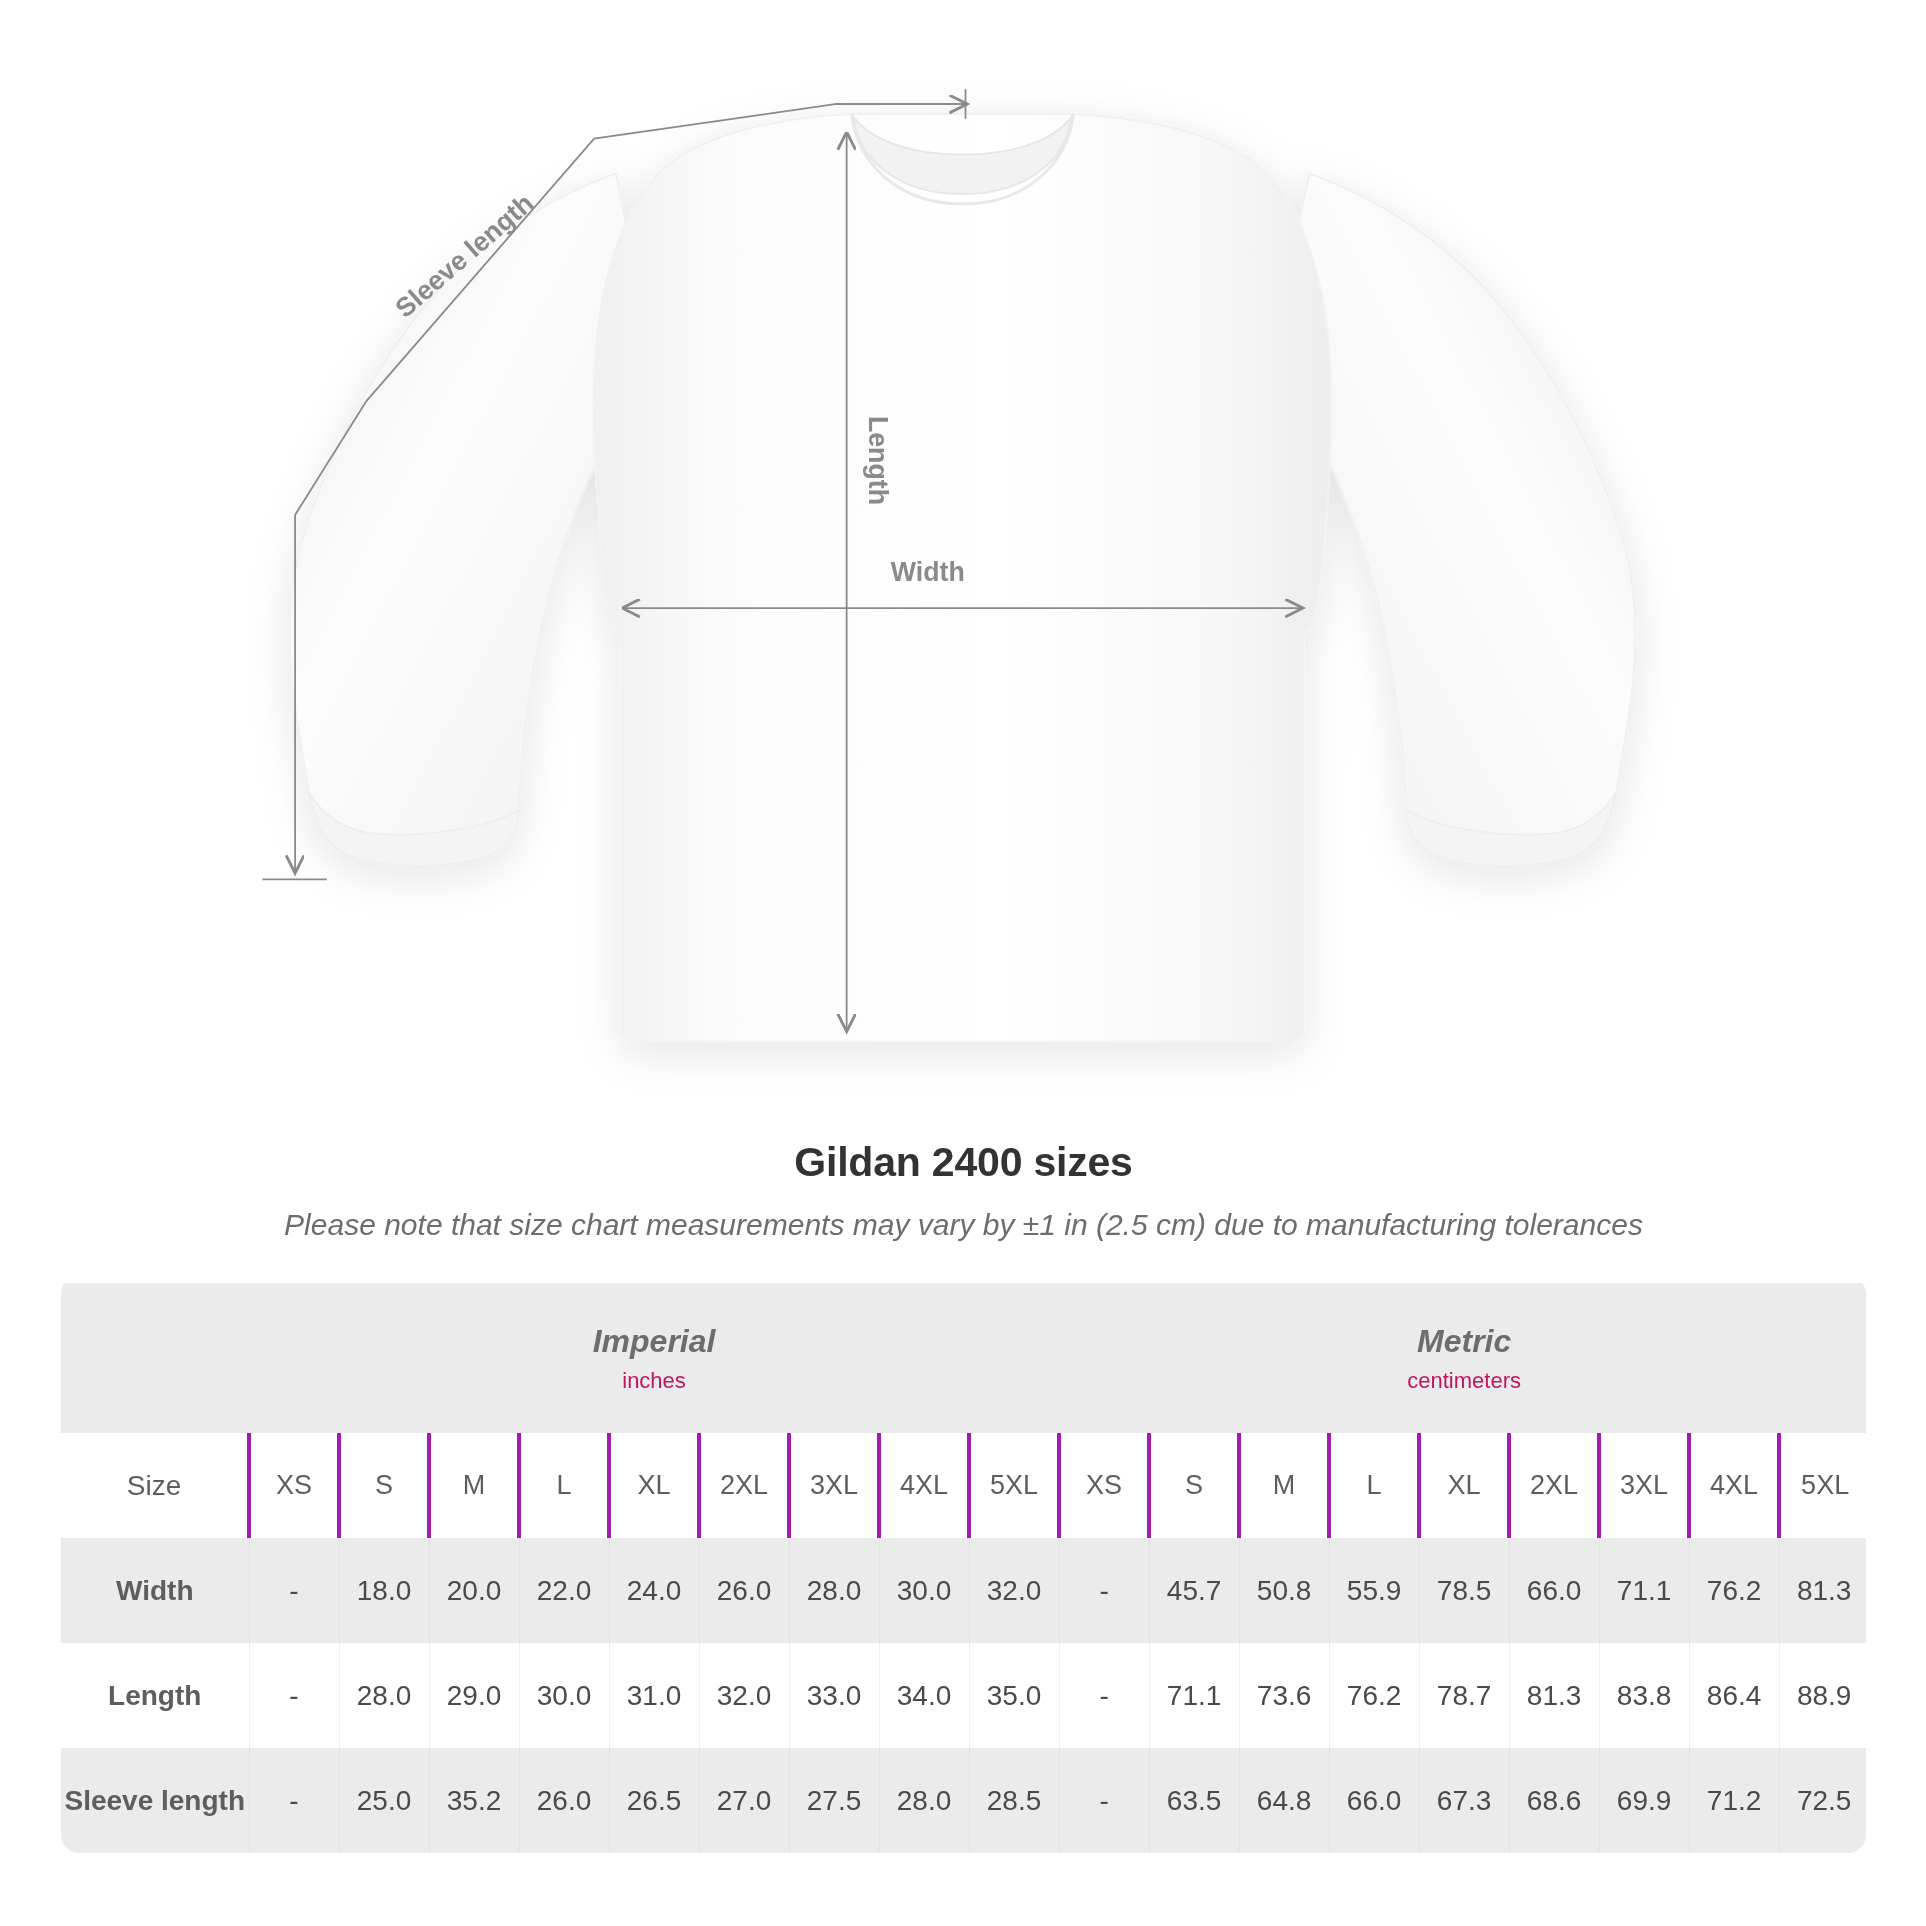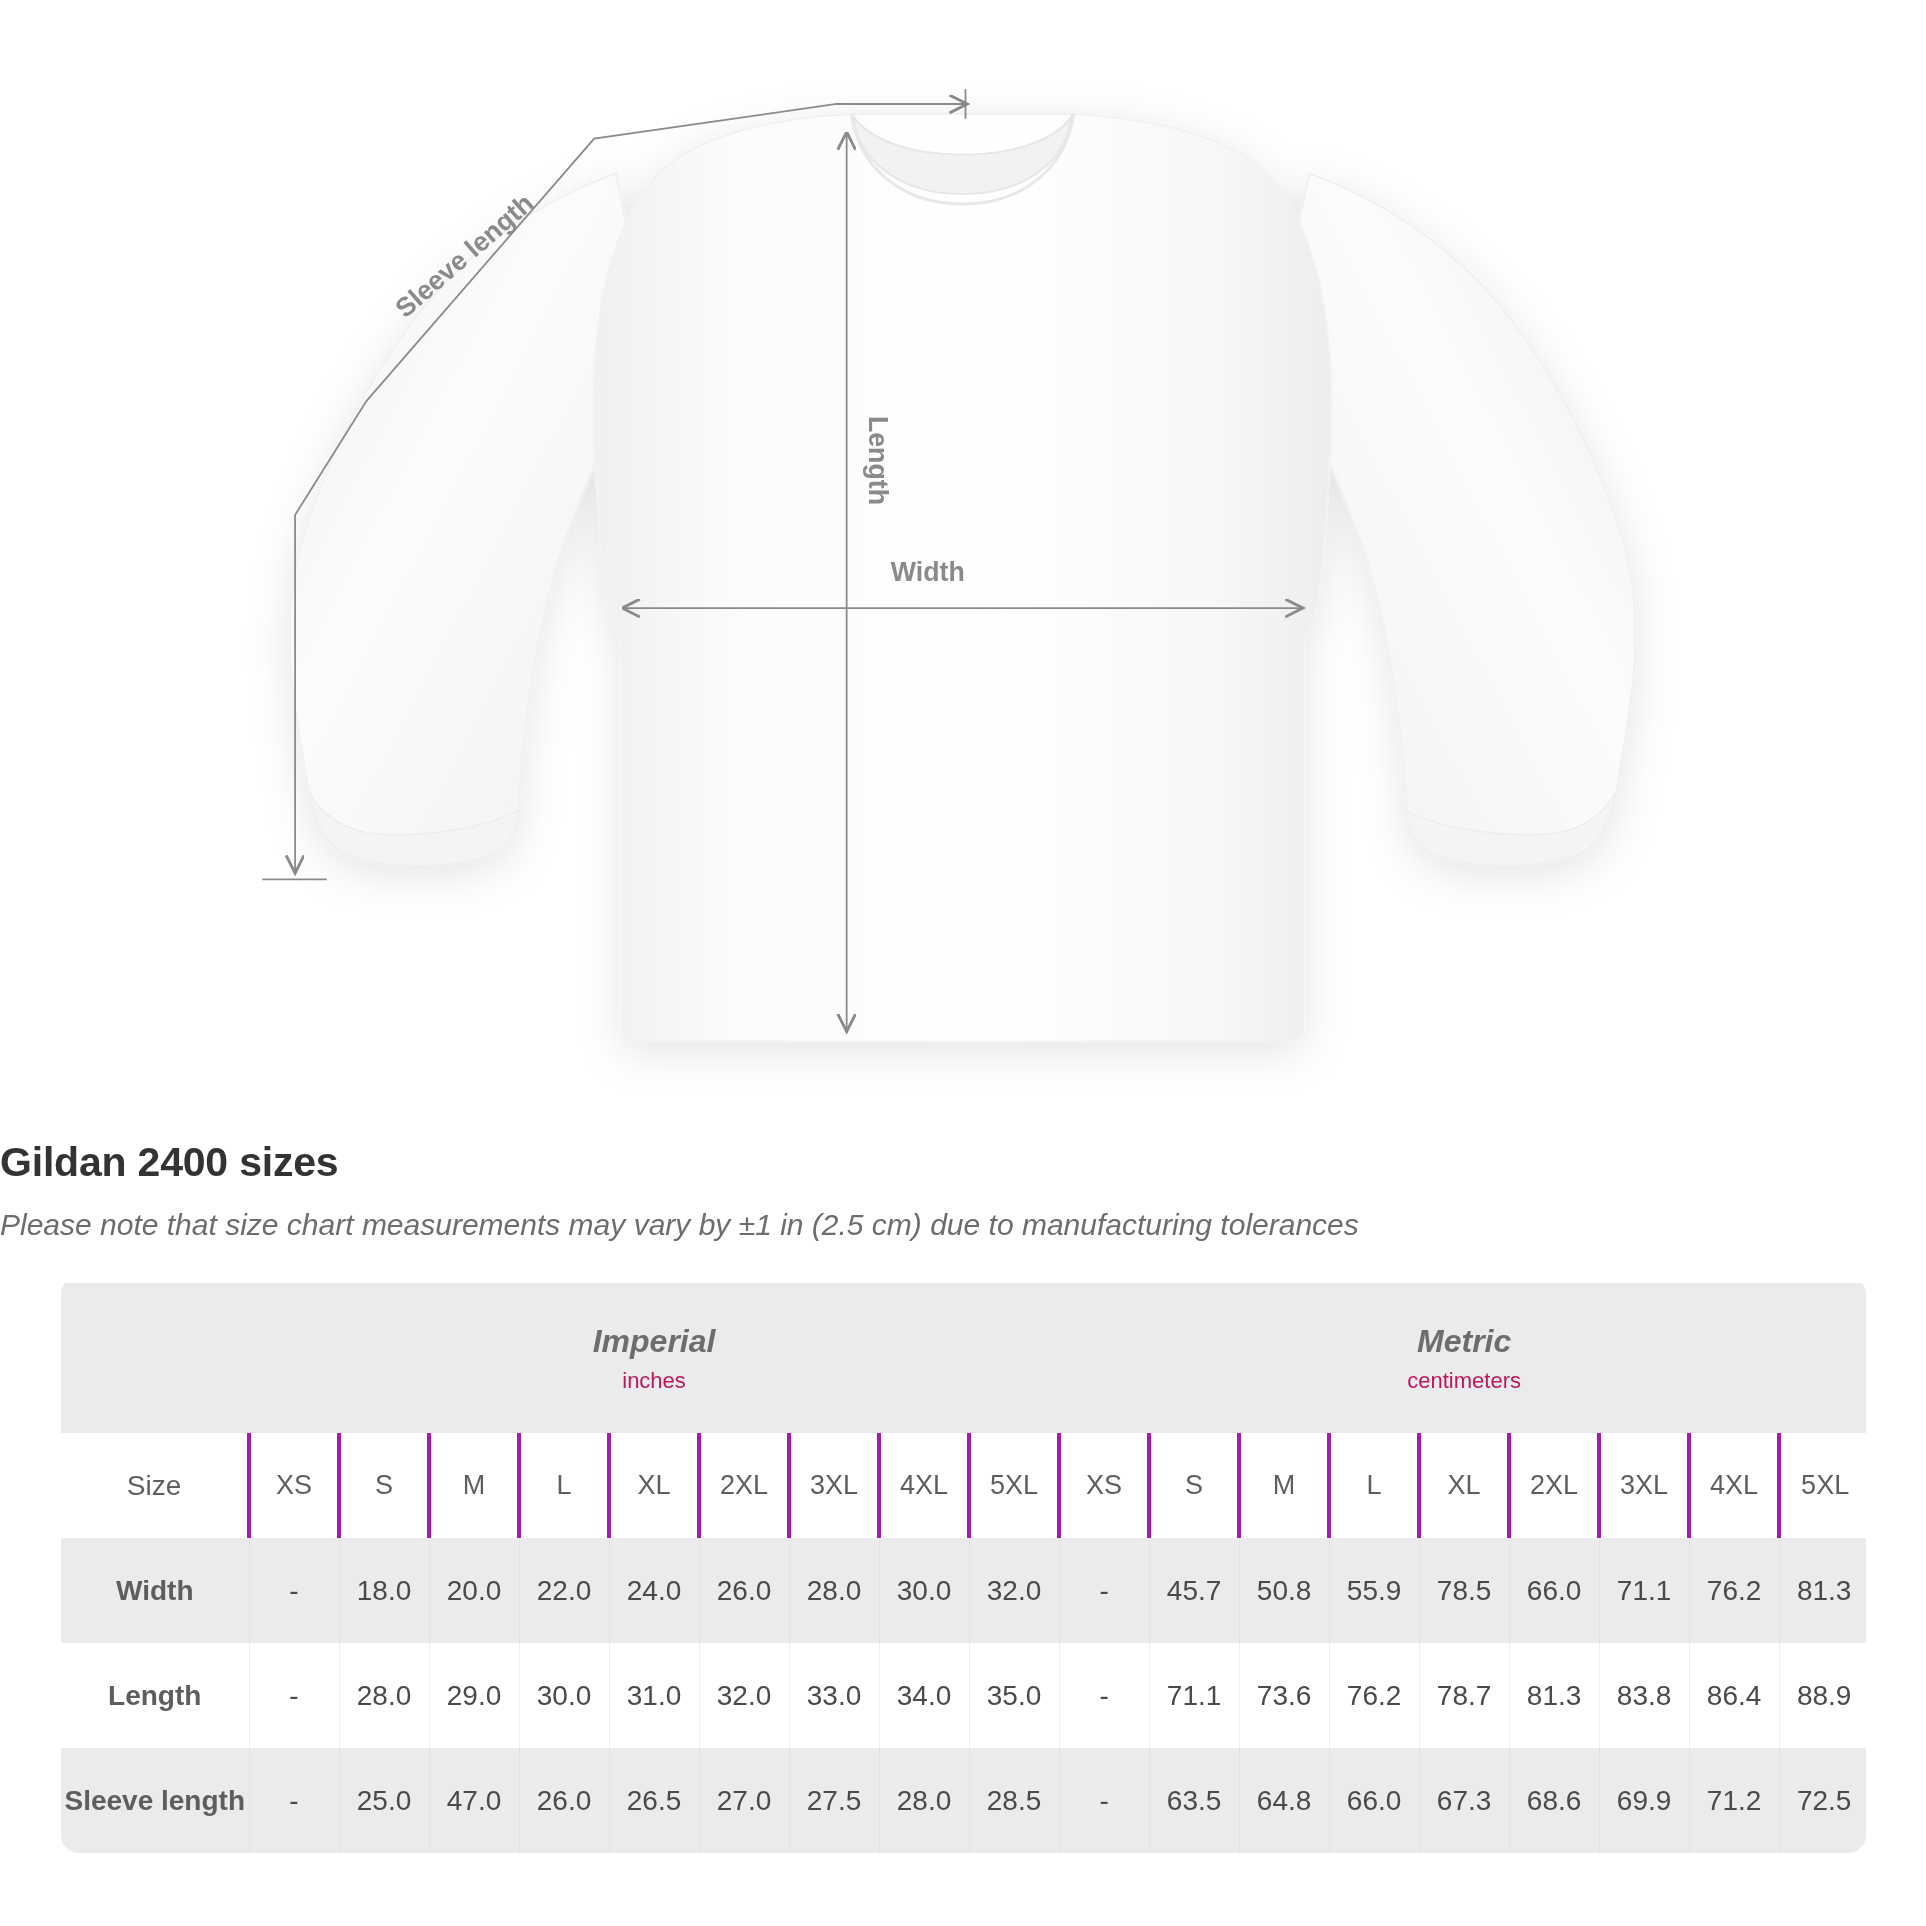--- a/index.html
+++ b/index.html
@@ -27,21 +27,21 @@
     height: 1119px;
   }
   .illustration svg {
     position: absolute;
     left: 0;
     top: 0;
   }
 
   
   .title-block {
-    text-align: left;
+    text-align: center;
     margin-top: 20px;
   }
   .chart-title {
     font-size: 41px;
     font-weight: bold;
     color: #333333;
     letter-spacing: -0.2px;
   }
   .chart-note {
     font-size: 30px;
@@ -339,21 +339,21 @@
           <td>81.3</td>
           <td>83.8</td>
           <td>86.4</td>
           <td>88.9</td>
         </tr>
 
         <tr class="data-row alt">
           <td class="rowlabel">Sleeve length</td>
           <td>-</td>
           <td>25.0</td>
-          <td>47.0</td>
+          <td>35.2</td>
           <td>26.0</td>
           <td>26.5</td>
           <td>27.0</td>
           <td>27.5</td>
           <td>28.0</td>
           <td>28.5</td>
           <td>-</td>
           <td>63.5</td>
           <td>64.8</td>
           <td>66.0</td>

